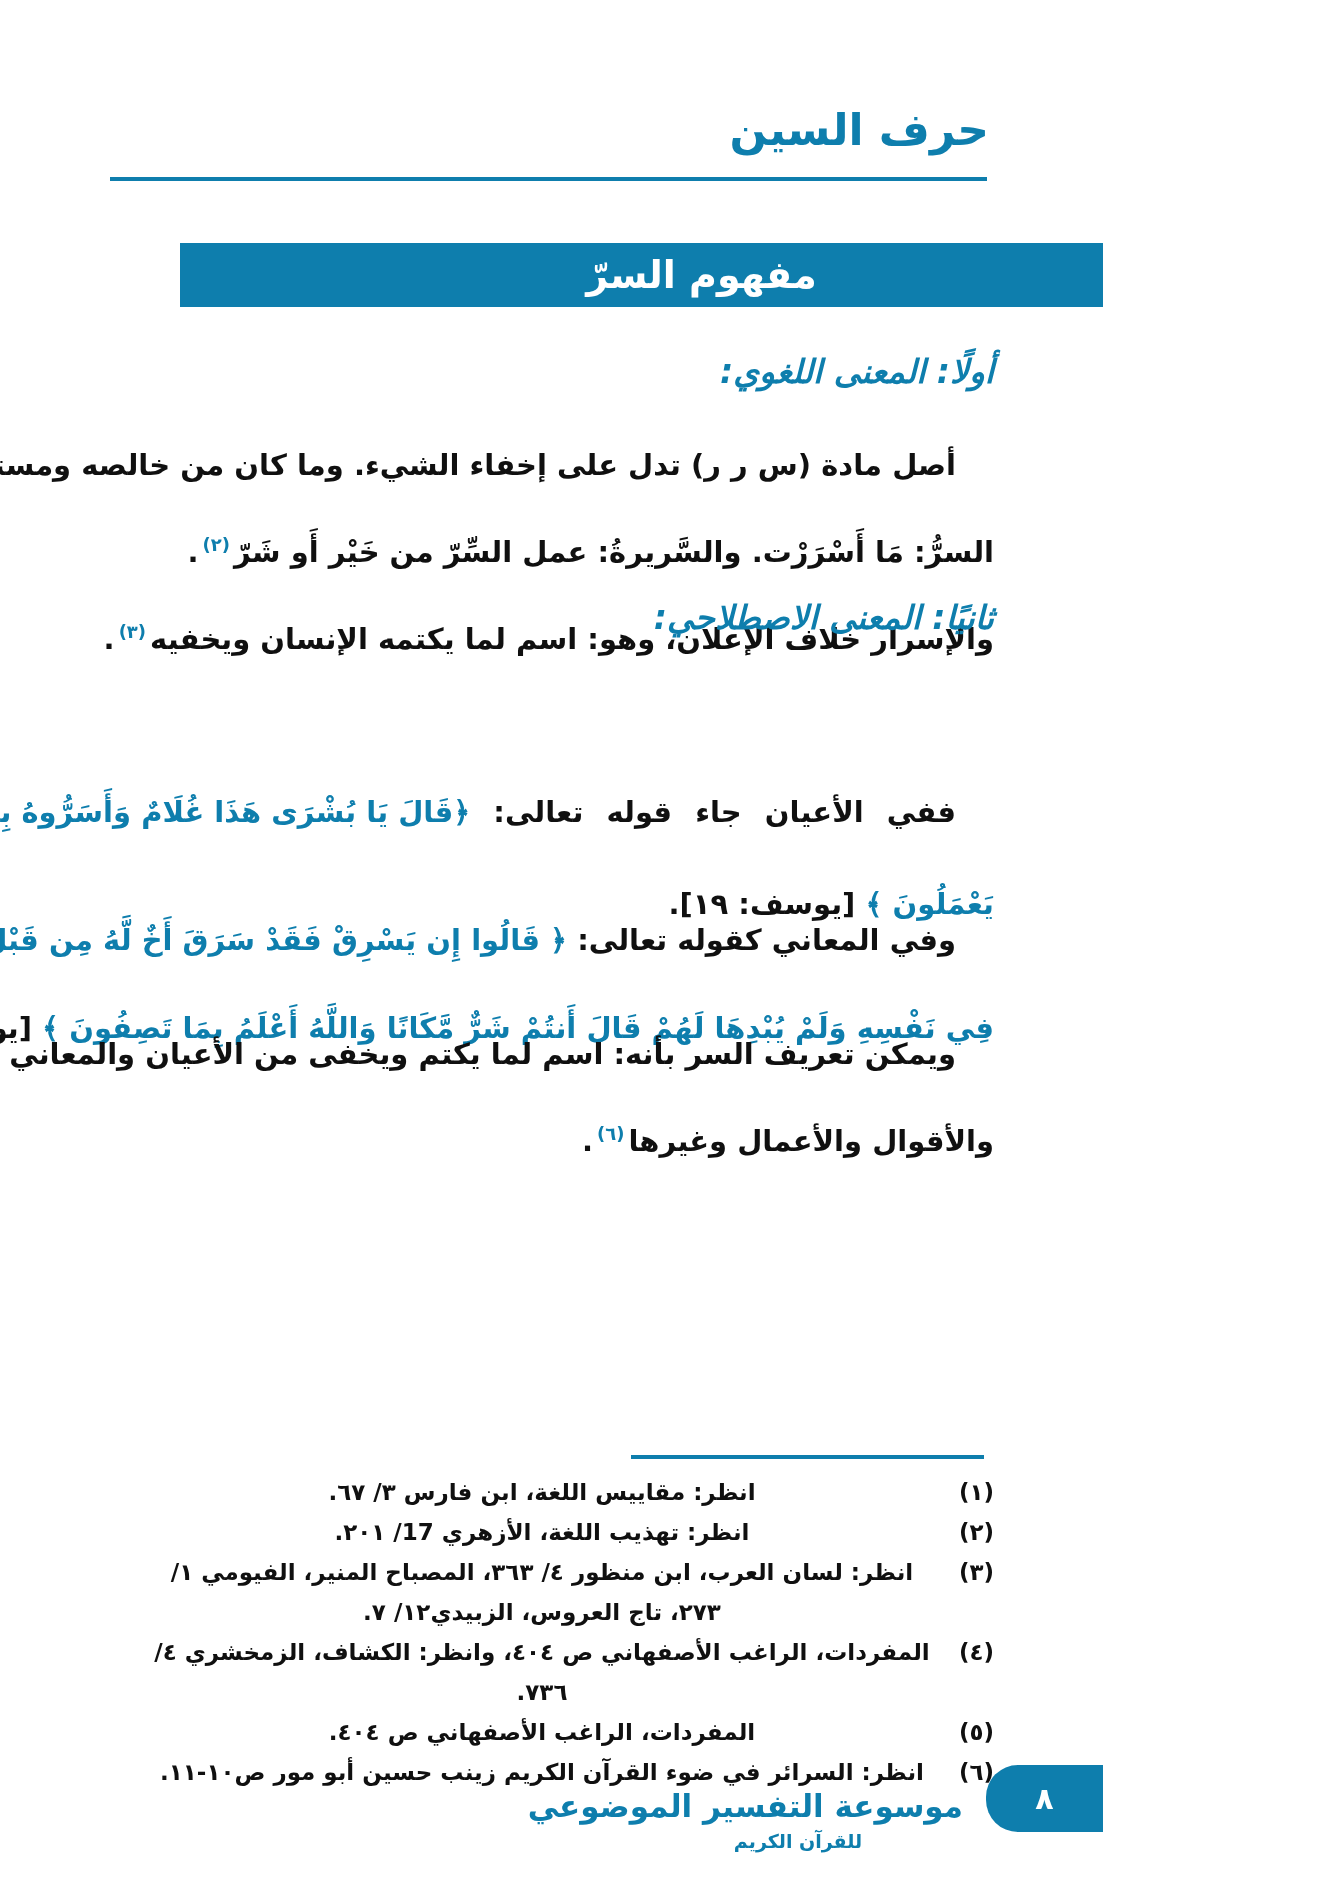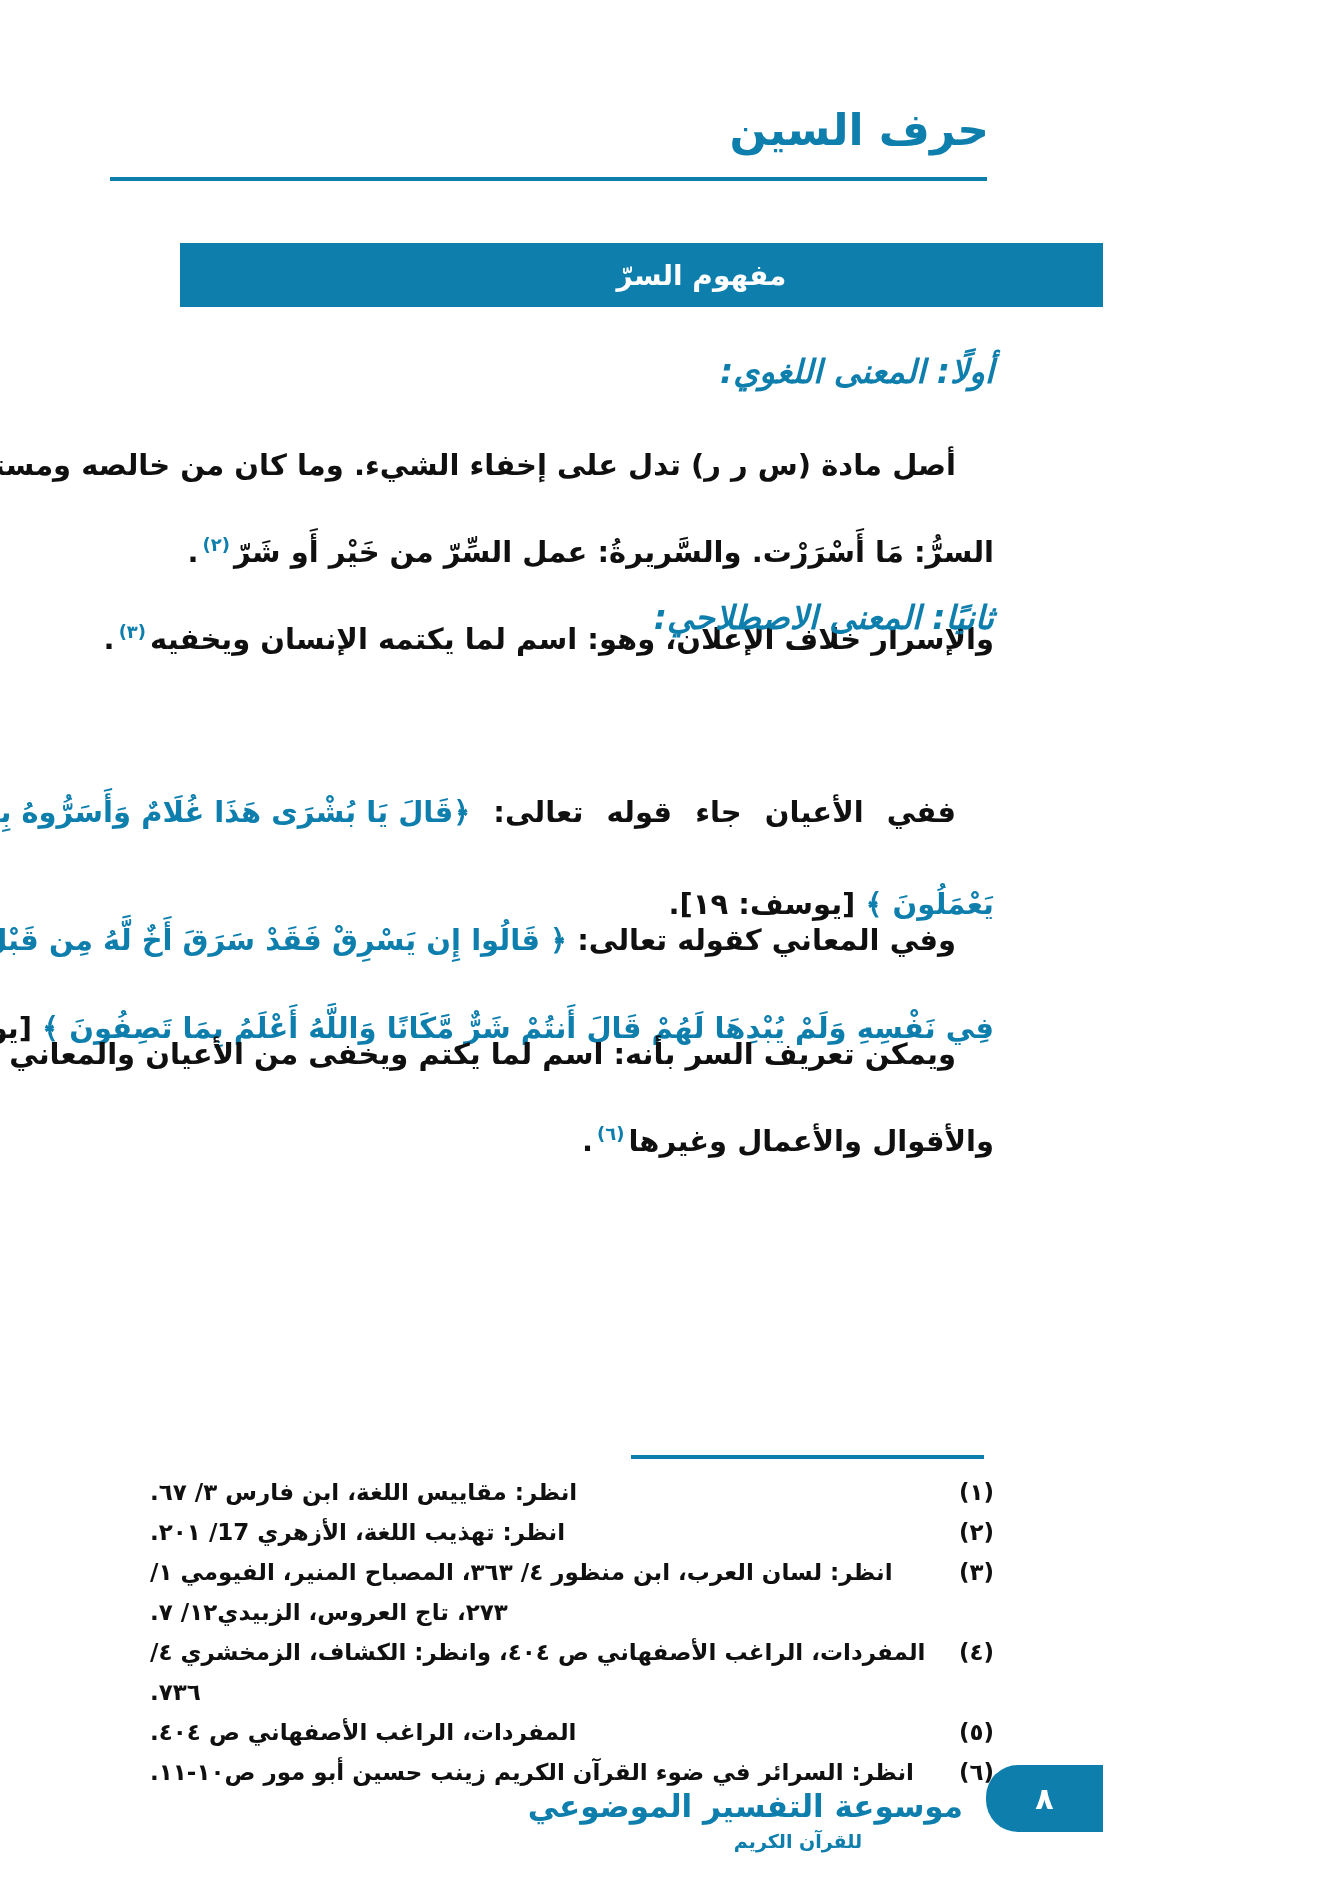--- a/index.html
+++ b/index.html
@@ -40,21 +40,21 @@
     position: absolute;
     top: 243px;
     left: 180px;
     width: 1043px;
     height: 64px;
     background: #0e7ead;
     color: #ffffff;
     display: flex;
     align-items: center;
     justify-content: center;
-    font-size: 28px;
+    font-size: 38px;
     font-weight: bold;
   }
 
   
   .section-heading {
     position: absolute;
     right: 109px;
     color: #0e7ead;
     font-size: 33px;
     font-weight: bold;
@@ -98,21 +98,21 @@
     position: absolute;
     top: 1472px;
     right: 109px;
     left: 150px;
     font-size: 23px;
     font-weight: bold;
     color: #101010;
   }
   .fn-row { display: flex; gap: 8px; line-height: 40px; }
   .fn-marker { flex: 0 0 52px; white-space: nowrap; }
-  .fn-text { flex: 1; text-align: left; }
+  .fn-text { flex: 1; text-align: center; }
 
   
   .footer-logo {
     position: absolute;
     top: 1766px;
     right: 140px;
     width: 330px;
     text-align: center;
     color: #0e7ead;
     line-height: 1.15;

